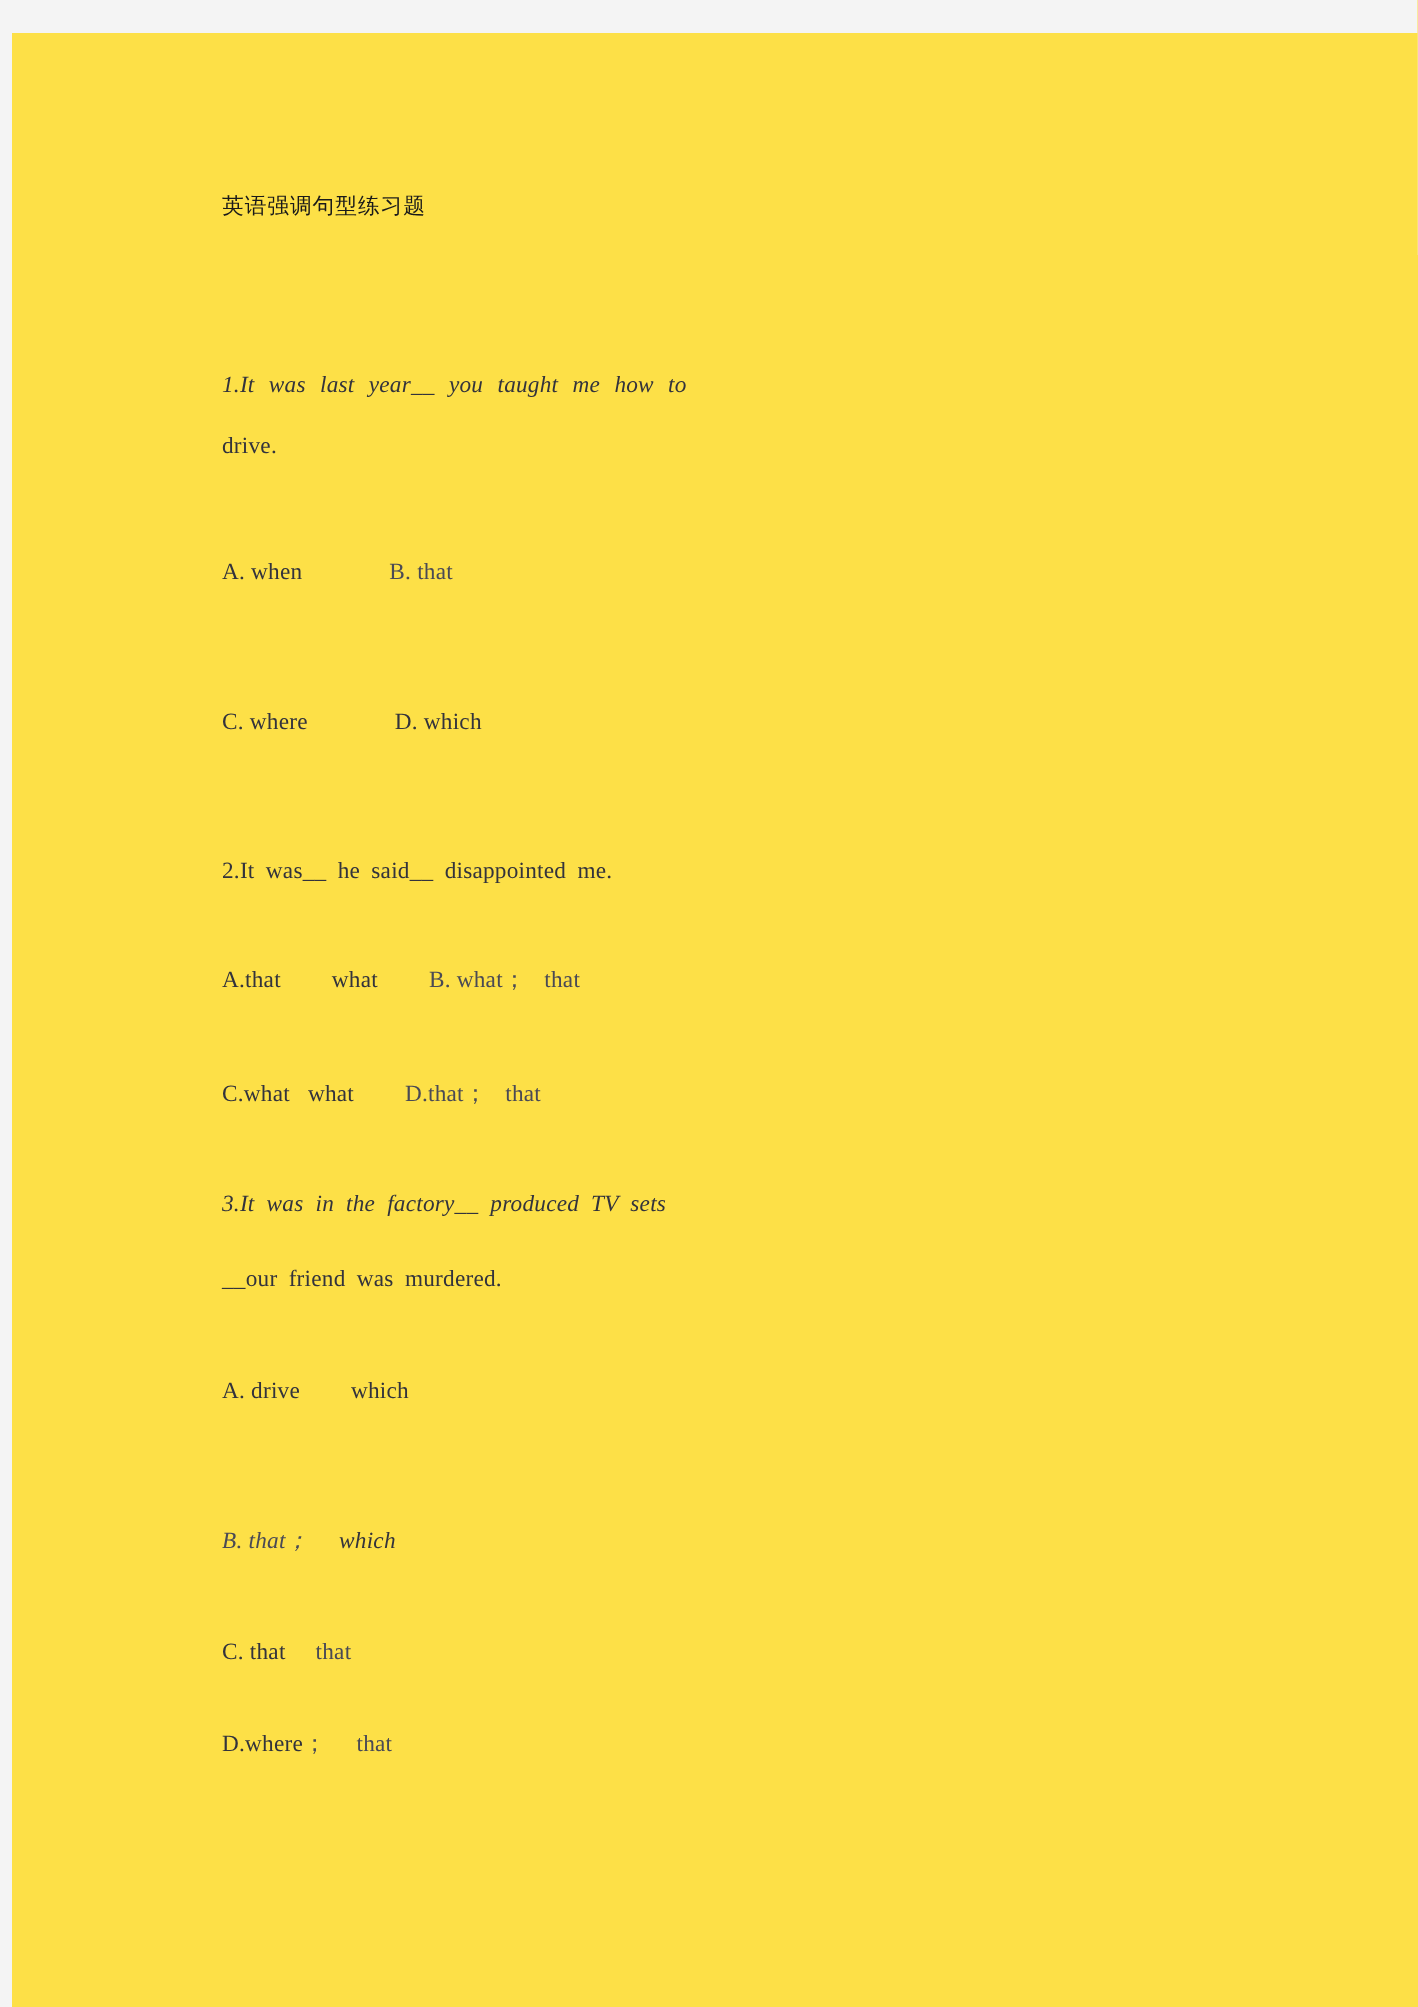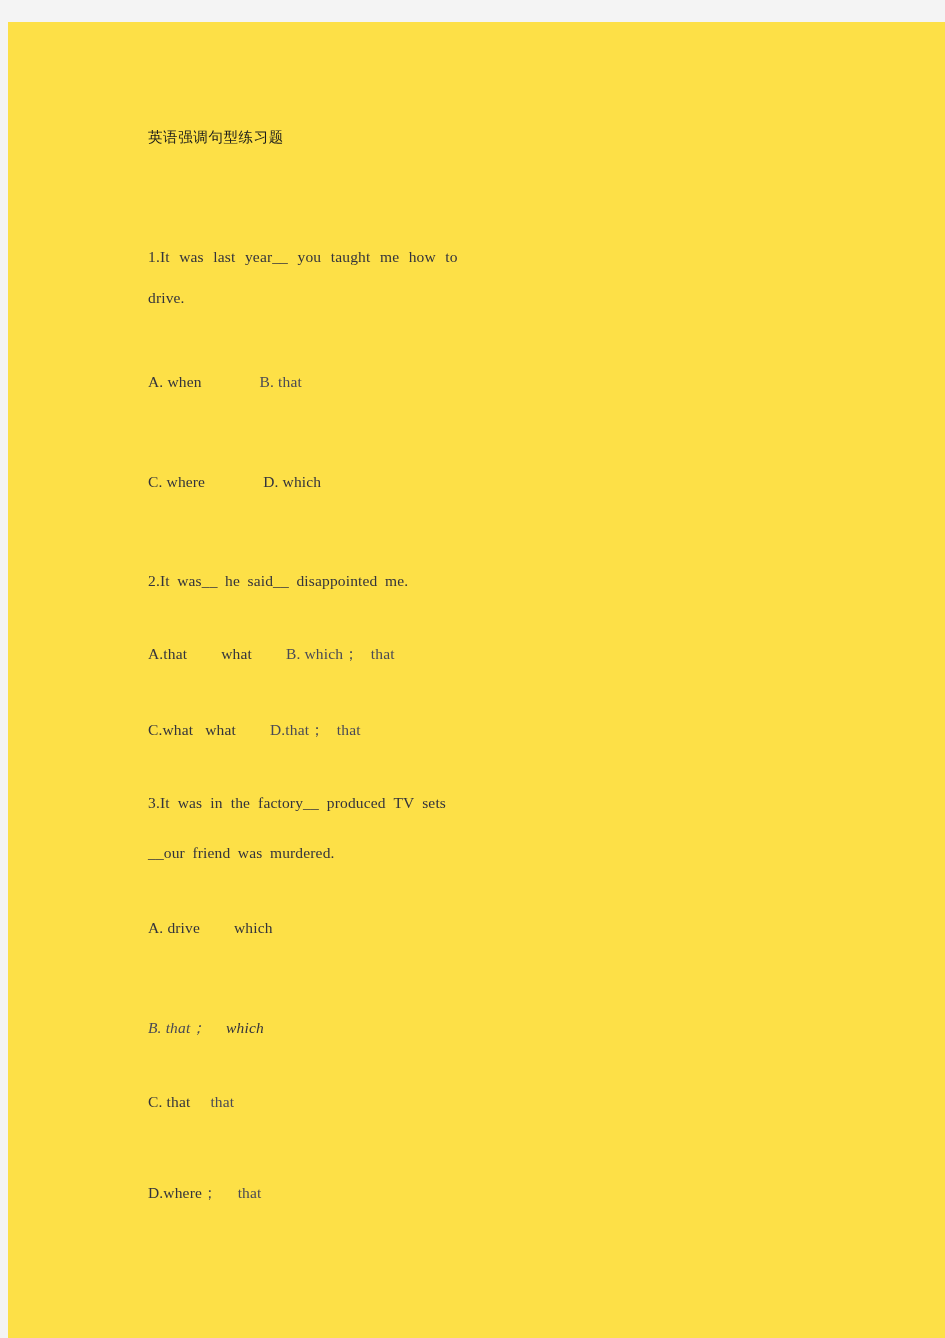--- a/index.html
+++ b/index.html
@@ -51,20 +51,21 @@
     font-size: 15.5px;
     color: #33333c;
     white-space: nowrap;
     line-height: 1.2;
   }
 
   
   .stem {
     word-spacing: 5.5px;
     letter-spacing: 0.15px;
+    font-style: italic;
   }
 
   .stem-tight {
     word-spacing: 1px;
     letter-spacing: 0.15px;
   }
 
   
   .opt {
     letter-spacing: 0.15px;
@@ -95,21 +96,21 @@
       <span>A. when</span><span class="gap-lg"></span><span class="muted">B. that</span>
     </div>
 
     <div class="line opt" style="top:451px;text-align:center;">
       <span>C. where</span><span class="gap-lg"></span><span>D. which</span>
     </div>
 
     <div class="line stem-tight" style="top:550px; word-spacing:3.5px;">2.It was__ he said__ disappointed me.</div>
 
     <div class="line opt" style="top:623px;">
-      <span>A.that</span><span class="gap-md"></span><span>what</span><span class="gap-md"></span><span class="muted">B. which</span><span class="muted">；</span><span class="gap-xs"></span><span class="muted">that</span>
+      <span>A.that</span><span class="gap-md"></span><span>what</span><span class="gap-md"></span><span class="muted">B. what</span><span class="muted">；</span><span class="gap-xs"></span><span class="muted">that</span>
     </div>
 
     <div class="line opt" style="top:699px;text-align:right;">
       <span>C.what</span><span class="gap-xs"></span><span>what</span><span class="gap-md"></span><span class="muted">D.that</span><span class="muted">；</span><span class="gap-xs"></span><span class="muted">that</span>
     </div>
 
     <div class="line stem" style="top:772px; word-spacing:4px;">3.It was in the factory__ produced TV sets</div>
 
     <div class="line stem-tight" style="top:822px; word-spacing:3.5px;">__our friend was murdered.</div>
 
@@ -118,18 +119,18 @@
     </div>
 
     <div class="line opt" style="top:997px;font-style:italic;">
       <span class="muted">B. that</span><span class="muted">；</span><span class="gap-sm"></span><span>which</span>
     </div>
 
     <div class="line opt" style="top:1071px;">
       <span>C. that</span><span class="gap-sm"></span><span class="muted">that</span>
     </div>
 
-    <div class="line opt" style="top:1162px;">
+    <div class="line opt" style="top:1132px;">
       <span>D.where</span><span class="muted">；</span><span class="gap-sm"></span><span class="muted">that</span>
     </div>
 
   </div>
 </div>
 
 </body></html>

